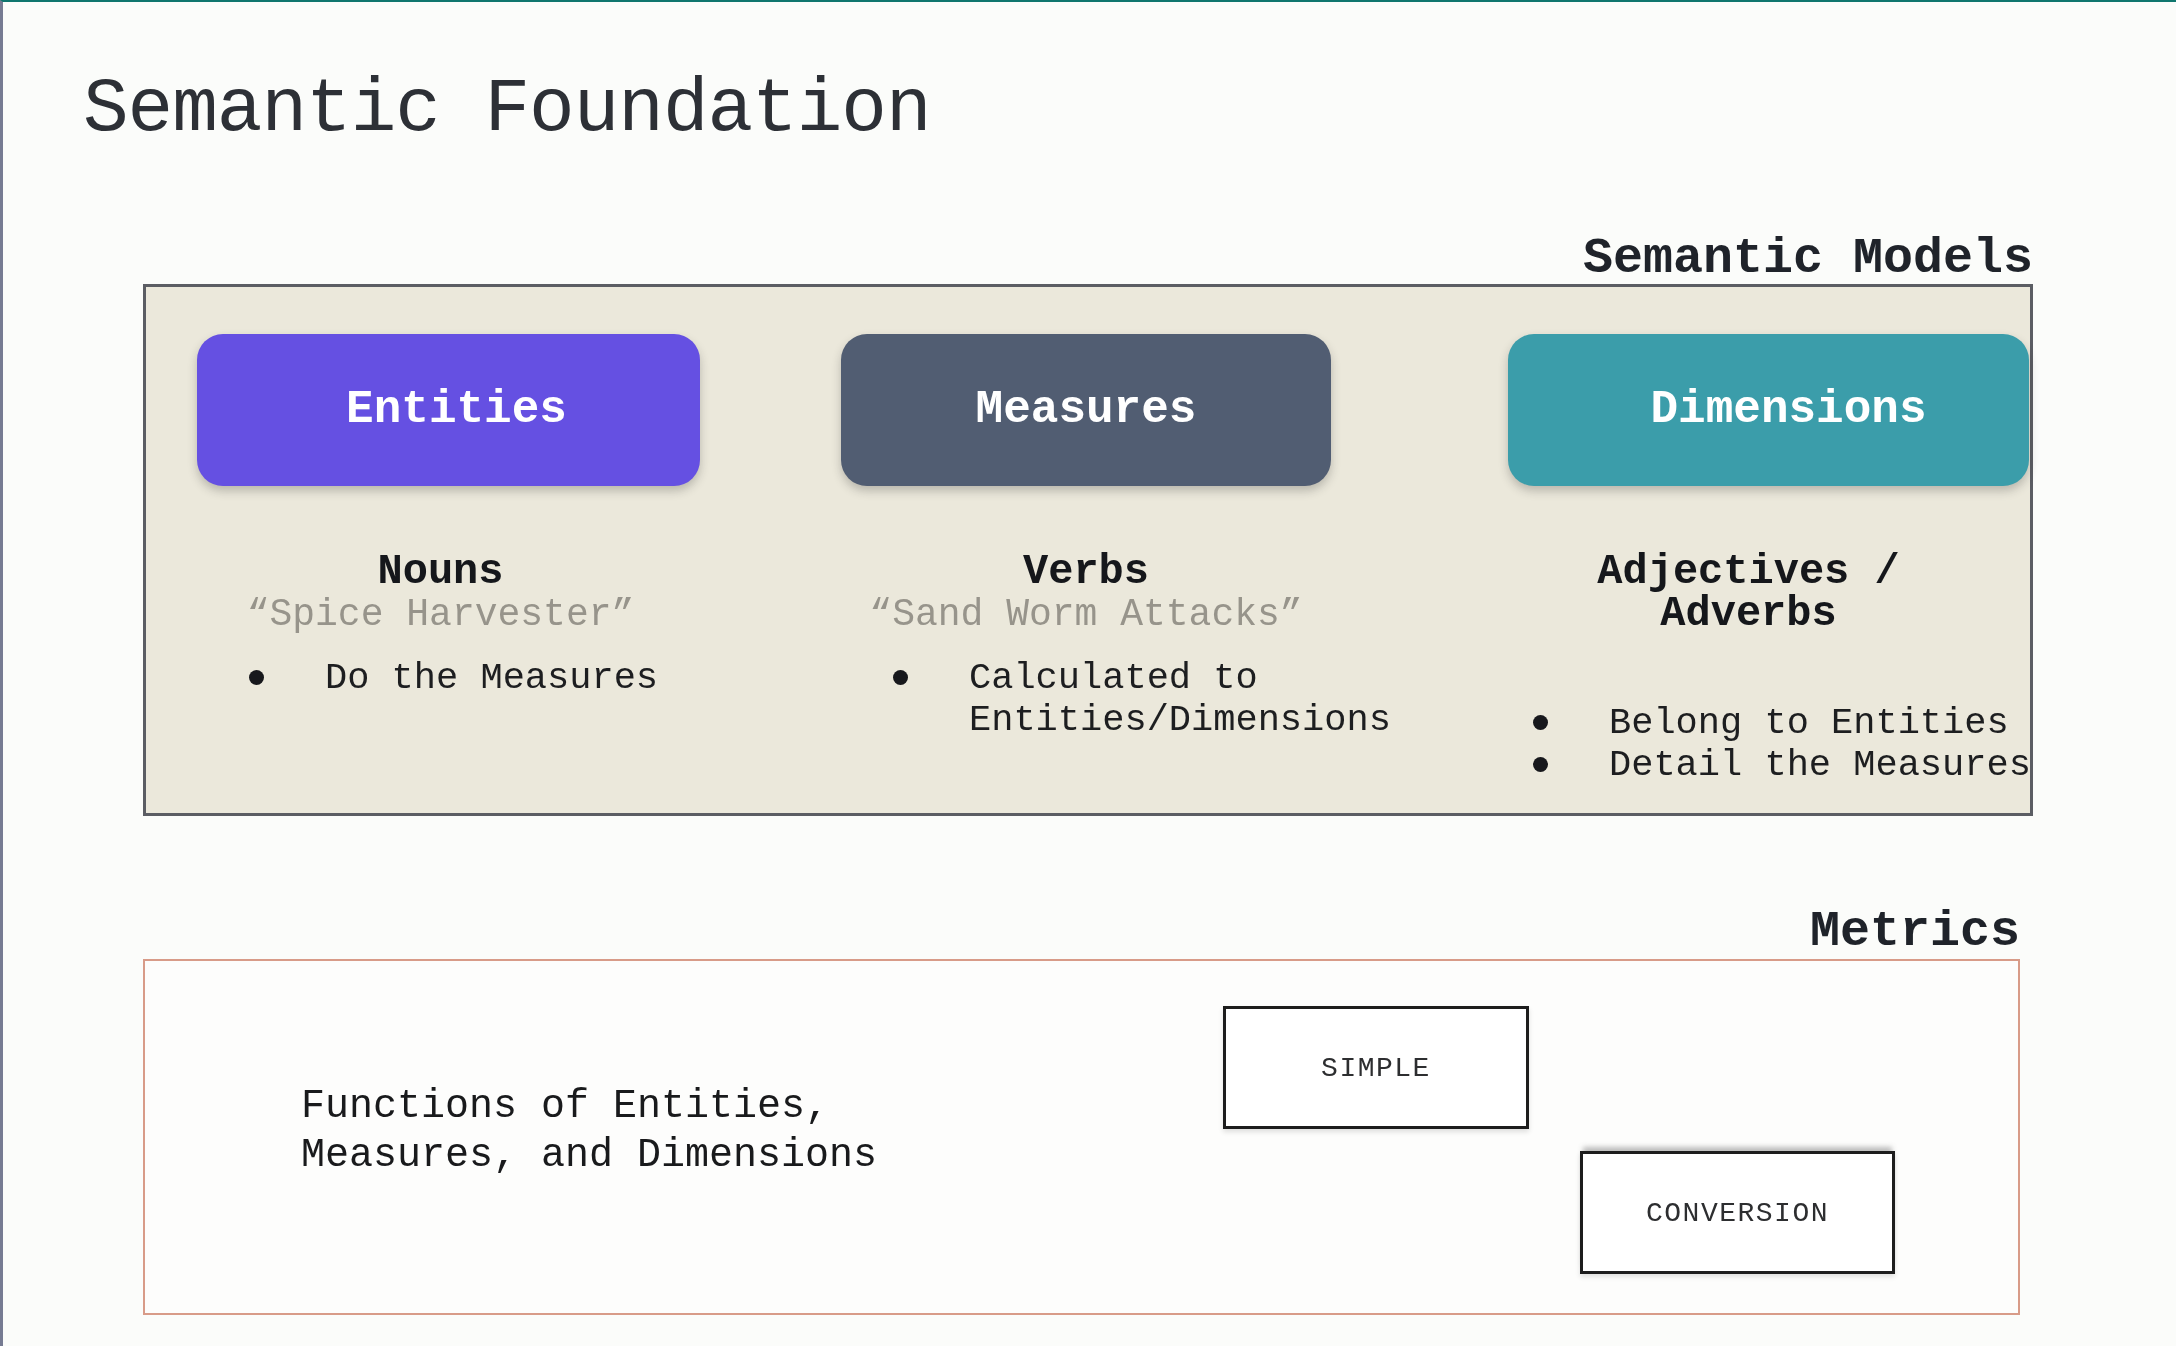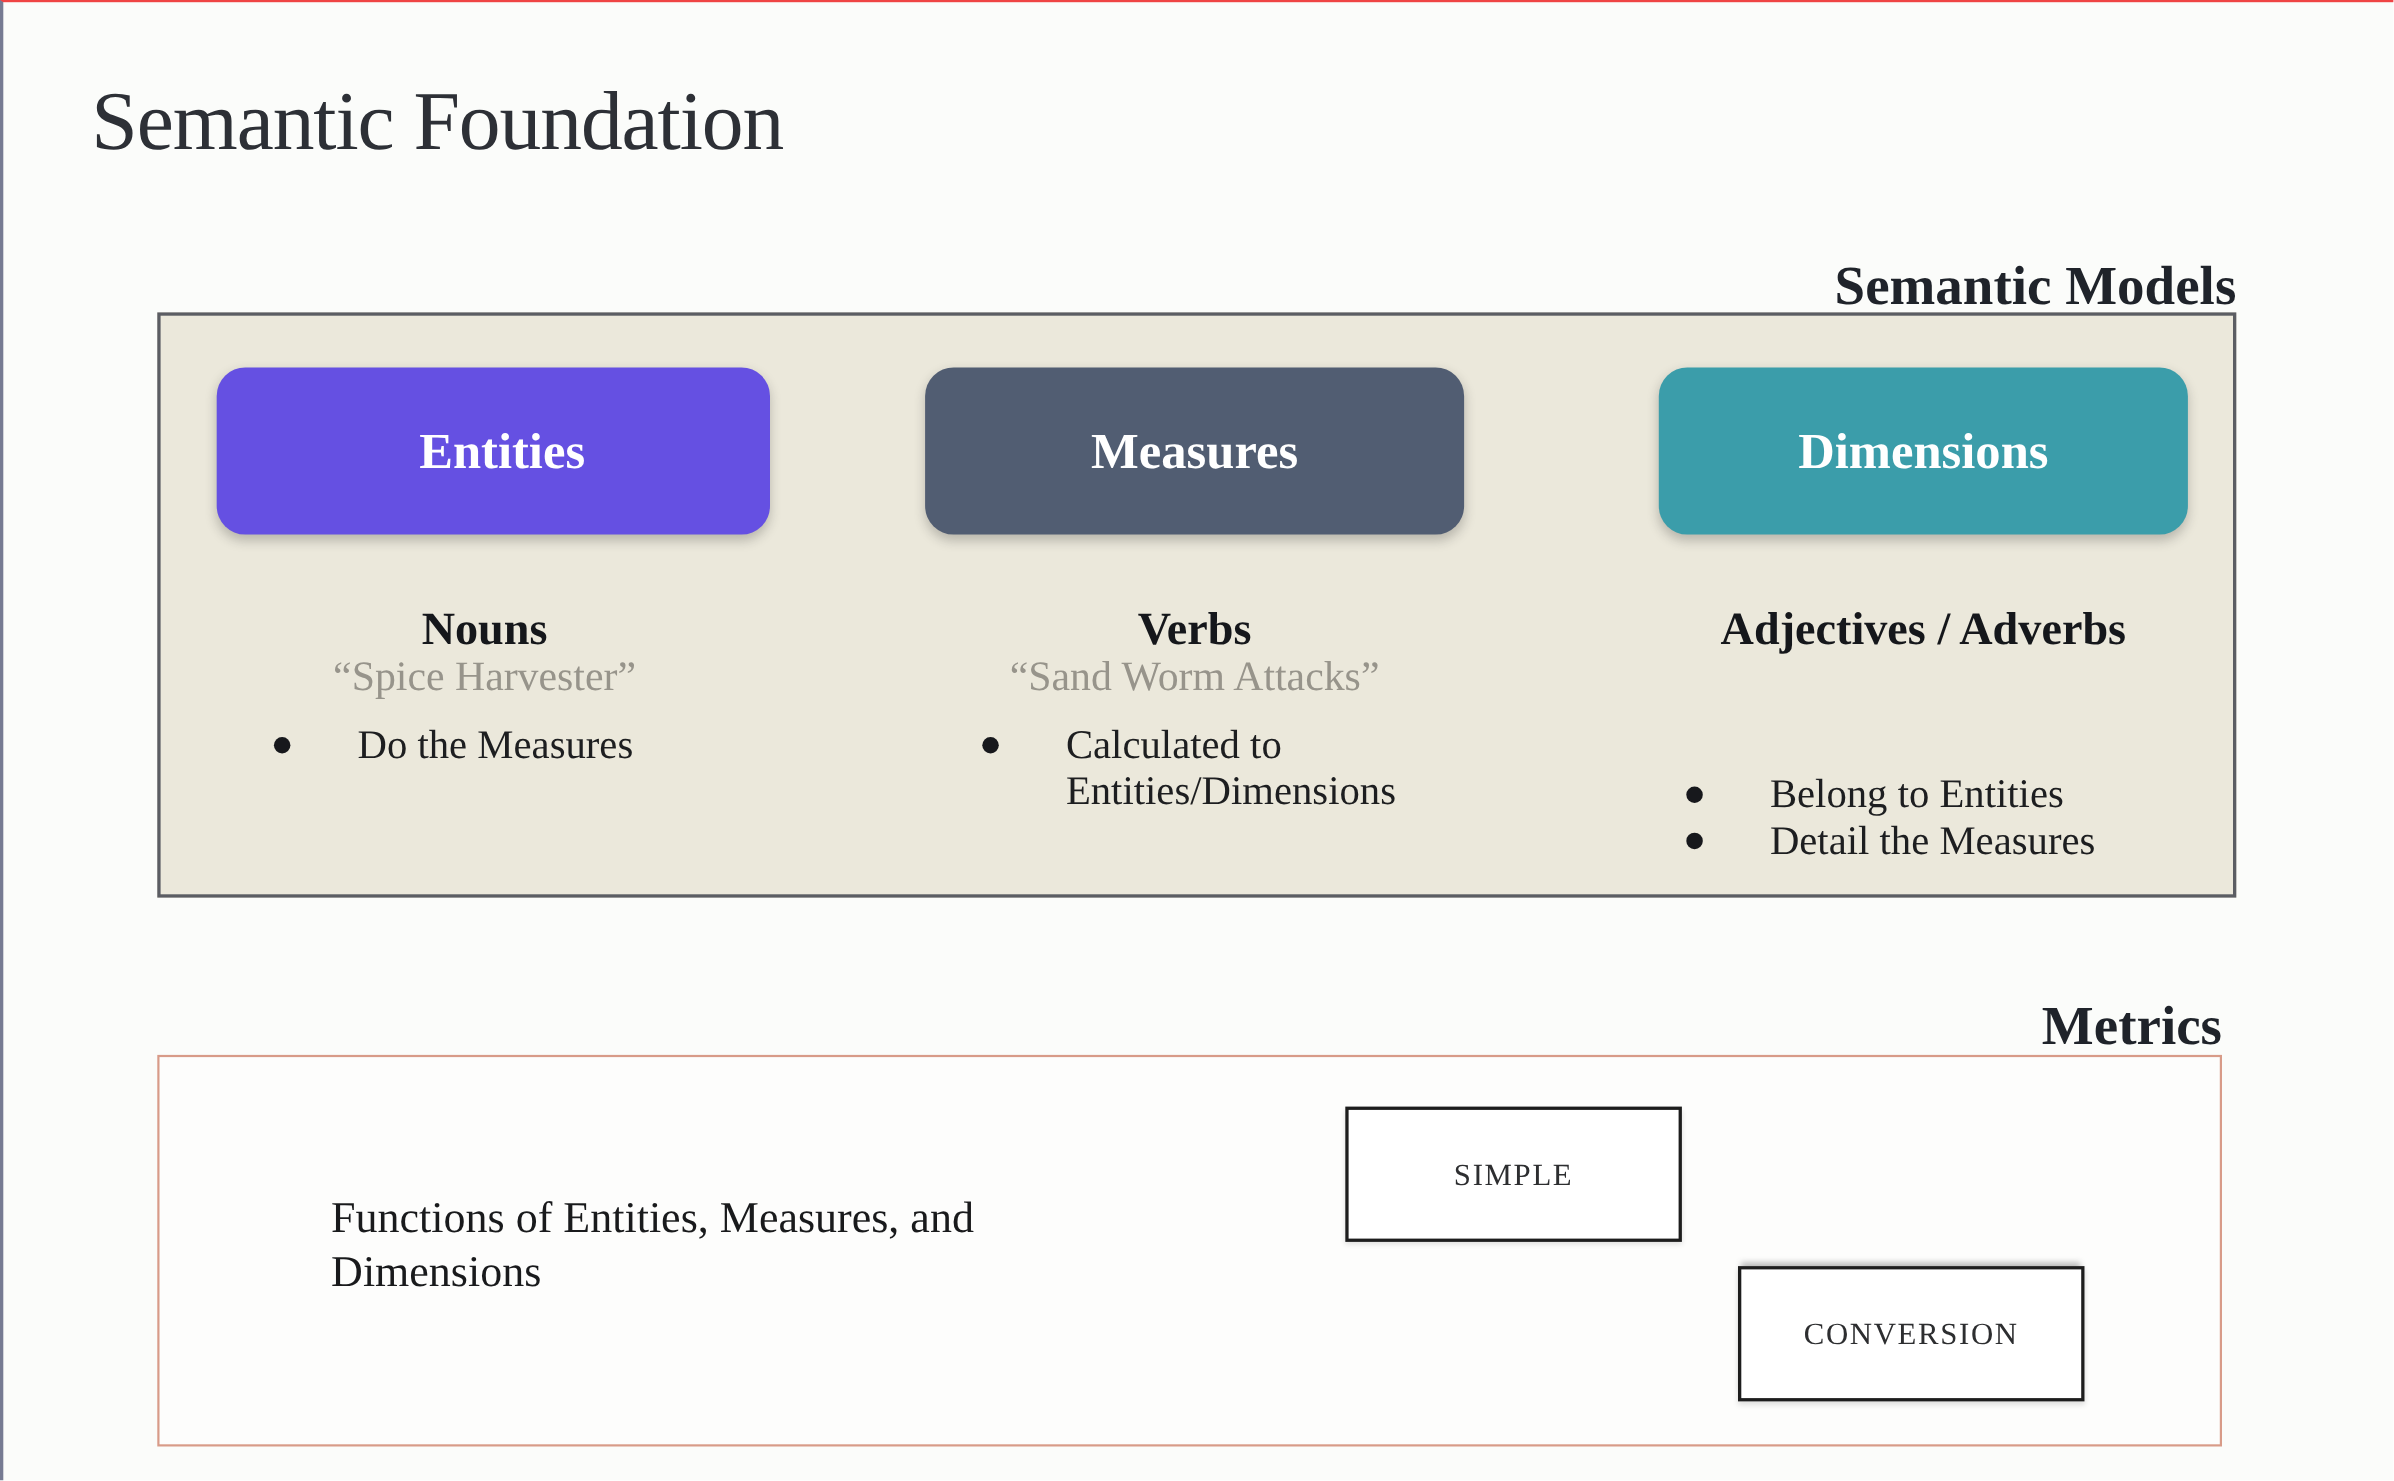--- a/index.html
+++ b/index.html
@@ -2,24 +2,24 @@
 <html><head>
 <meta charset="utf-8">
 <style>
   html,body { margin:0; padding:0; background:#ffffff; }
   .stage {
     position: relative;
     width: 2176px;
     height: 1346px;
     background: #fbfcfa;
     border-left: 3px solid #767b92;
-    border-top: 2px solid #ef4444;
+    border-top: 2px solid #0f766e;
     box-sizing: border-box;
     overflow: hidden;
-    font-family: Liberation Serif, serif;
+    font-family: Liberation Mono, monospace;
     color: #1c1c1c;
   }
   .slide-title {
     position: absolute;
     left: 80px; top: 70px;
     margin: 0;
     font-size: 76px;
     font-weight: 400;
     line-height: 1;
     color: #2d3036;
@@ -51,21 +51,21 @@
     border-radius: 26px;
     text-align: center;
     line-height: 152px;
     font-size: 46px;
     font-weight: 700;
     color: #ffffff;
     box-shadow: 0 5px 10px rgba(40,40,40,0.25);
   }
   .pill-entities   { left: 194px;  top: 332px; width: 487px; background: #6550e2; padding-left: 16px; }
   .pill-measures   { left: 838px;  top: 332px; width: 490px; background: #515d72; }
-  .pill-dimensions { left: 1505px; top: 332px; width: 481px; background: #3b9daa; }
+  .pill-dimensions { left: 1505px; top: 332px; width: 481px; background: #3b9daa; padding-left: 40px; }
 
   .role {
     position: absolute;
     top: 549px;
     text-align: center;
     font-size: 42px;
     font-weight: 700;
     line-height: 1;
     color: #15171b;
   }

